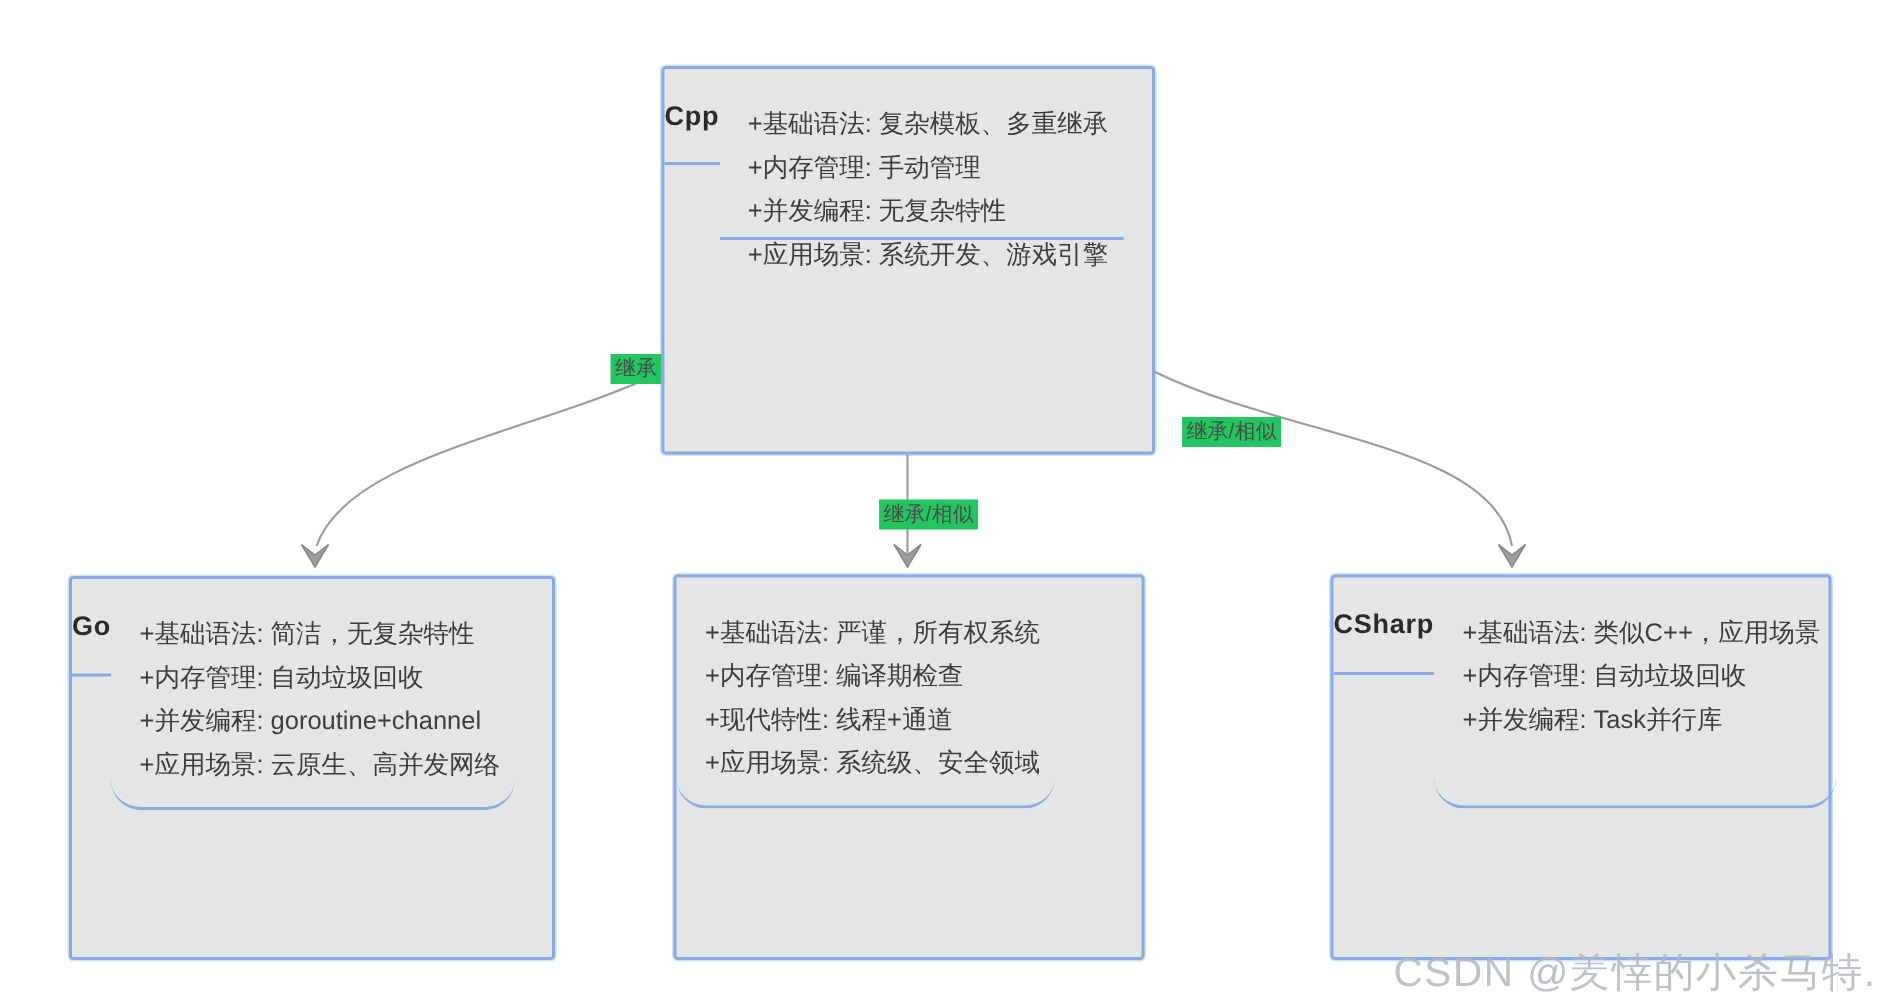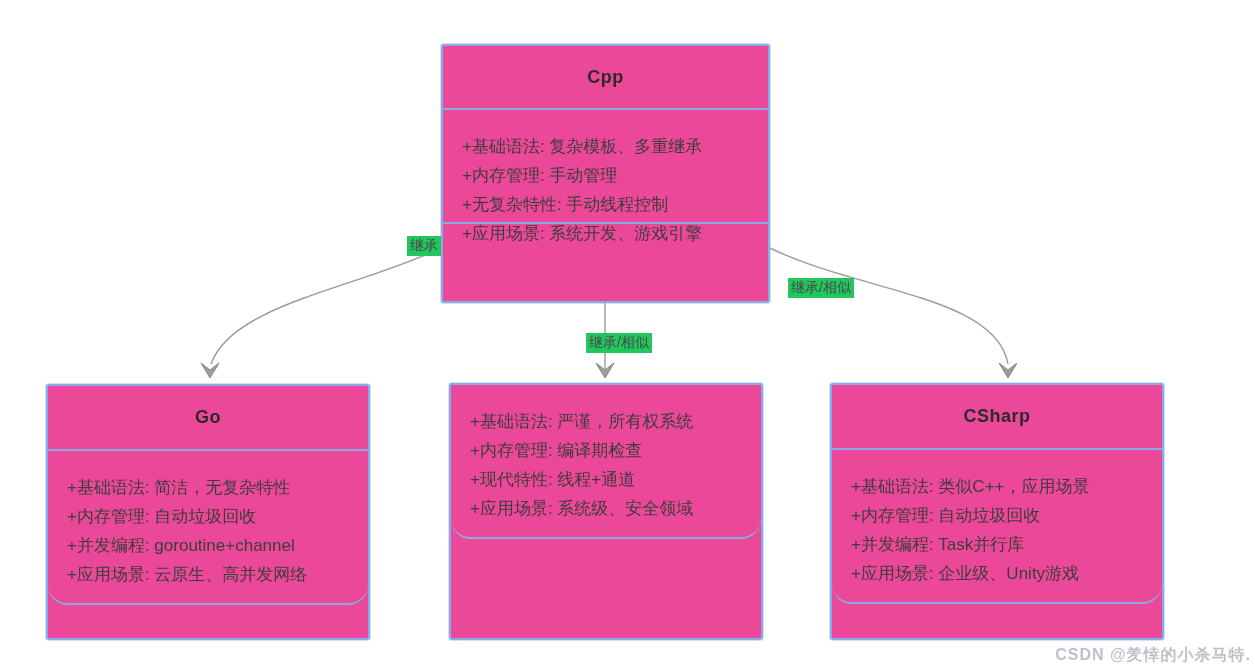--- a/index.html
+++ b/index.html
@@ -5,22 +5,22 @@
   html,body{margin:0;padding:0;background:#ffffff;}
   .canvas{
     position:relative;width:1255px;height:669px;background:#ffffff;overflow:hidden;
     font-family:"Liberation Sans","DejaVu Sans",sans-serif;
   }
   .edges-layer{position:absolute;left:0;top:0;z-index:2;pointer-events:none;}
   .edge-line{fill:none;stroke:#9b9b9b;stroke-width:1.4px;}
   .edge-head{fill:#9e9e9e;stroke:#868686;stroke-width:1px;}
   .uml-box{
     position:absolute;z-index:1;box-sizing:border-box;
-    background:#ec4899;border:2px solid #88abe6;border-radius:3px;
-    display:flex;flex-direction:column;
+    background:#e5e5e5;border:2px solid #88abe6;border-radius:3px;
+    display:flex;flex-direction:row;
     box-shadow:0 0 0 1px #cfe2f7;
   }
   .uml-title{
     box-sizing:border-box;border-bottom:2px solid #88abe6;
     display:flex;align-items:center;justify-content:center;
     font-size:18px;font-weight:bold;color:#2b2b2b;letter-spacing:0.5px;
   }
   .uml-body{
     box-sizing:border-box;border-bottom:2px solid #88abe6;
     padding:22px 10px 0 19px;
@@ -28,29 +28,29 @@
   .uml-attr{
     font-size:17px;line-height:29px;color:#3d3d3d;white-space:nowrap;
   }
   .uml-footer{flex:1;}
   .edge-label{
     position:absolute;z-index:3;transform:translate(-50%,-50%);
     background:#22c55e;padding:1px 3px;font-size:14px;color:#4a4a4a;white-space:nowrap;
   }
   .watermark{
     position:absolute;z-index:5;right:4px;bottom:3px;
-    font-size:16px;color:rgba(178,182,190,0.85);letter-spacing:1px;white-space:nowrap;font-weight:bold;
+    font-size:27px;color:rgba(178,182,190,0.85);letter-spacing:1px;white-space:nowrap;
   }
   
   #box-cpp   {left:441px;top:44px;width:329px;height:259px;}
   #box-cpp    .uml-title{height:64px;}
   #box-cpp    .uml-body{height:114px;}
   #box-go    {left:46px;top:384px;width:324px;height:256px;}
   #box-rust  {left:449px;top:383px;width:314px;height:257px;}
-  #box-csharp{left:830px;top:383px;width:334px;height:257px;}
+  #box-csharp{left:887px;top:383px;width:334px;height:257px;}
   #box-go .uml-title,#box-rust .uml-title,#box-csharp .uml-title{height:65px;}
   #box-go .uml-body,#box-rust .uml-body,#box-csharp .uml-body{height:154px;border-radius:20px;}
 </style>
 </head>
 <body>
 
 <div class="canvas">
 
   <svg class="edges-layer" width="1255" height="669" viewBox="0 0 1255 669">
     <path class="edge-line" d="M441,248 C358,288 232,304 211,364"></path>
@@ -63,21 +63,21 @@
 
   <div class="edge-label" style="left:424px;top:246px">继承</div>
   <div class="edge-label" style="left:619px;top:343px">继承/相似</div>
   <div class="edge-label" style="left:821px;top:288px">继承/相似</div>
 
   <div class="uml-box" id="box-cpp">
     <div class="uml-title">Cpp</div>
     <div class="uml-body">
       <div class="uml-attr">+基础语法: 复杂模板、多重继承</div>
       <div class="uml-attr">+内存管理: 手动管理</div>
-      <div class="uml-attr">+无复杂特性: 手动线程控制</div>
+      <div class="uml-attr">+并发编程: 无复杂特性</div>
       <div class="uml-attr">+应用场景: 系统开发、游戏引擎</div>
     </div>
     <div class="uml-footer"></div>
   </div>
 
   <div class="uml-box" id="box-go">
     <div class="uml-title">Go</div>
     <div class="uml-body">
       <div class="uml-attr">+基础语法: 简洁，无复杂特性</div>
       <div class="uml-attr">+内存管理: 自动垃圾回收</div>
@@ -96,20 +96,19 @@
     </div>
     <div class="uml-footer"></div>
   </div>
 
   <div class="uml-box" id="box-csharp">
     <div class="uml-title">CSharp</div>
     <div class="uml-body">
       <div class="uml-attr">+基础语法: 类似C++，应用场景</div>
       <div class="uml-attr">+内存管理: 自动垃圾回收</div>
       <div class="uml-attr">+并发编程: Task并行库</div>
-      <div class="uml-attr">+应用场景: 企业级、Unity游戏</div>
     </div>
     <div class="uml-footer"></div>
   </div>
 
   <div class="watermark">CSDN @羑悻的小杀马特.</div>
 
 </div>
 
 </body></html>

